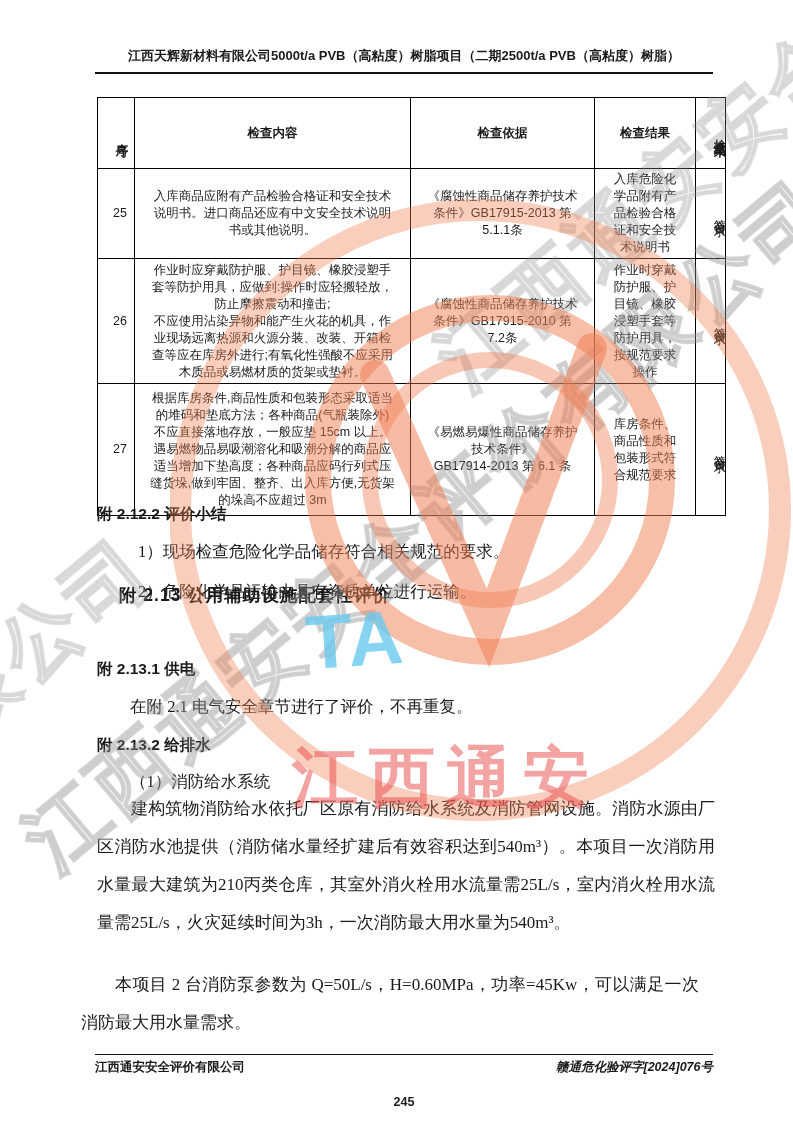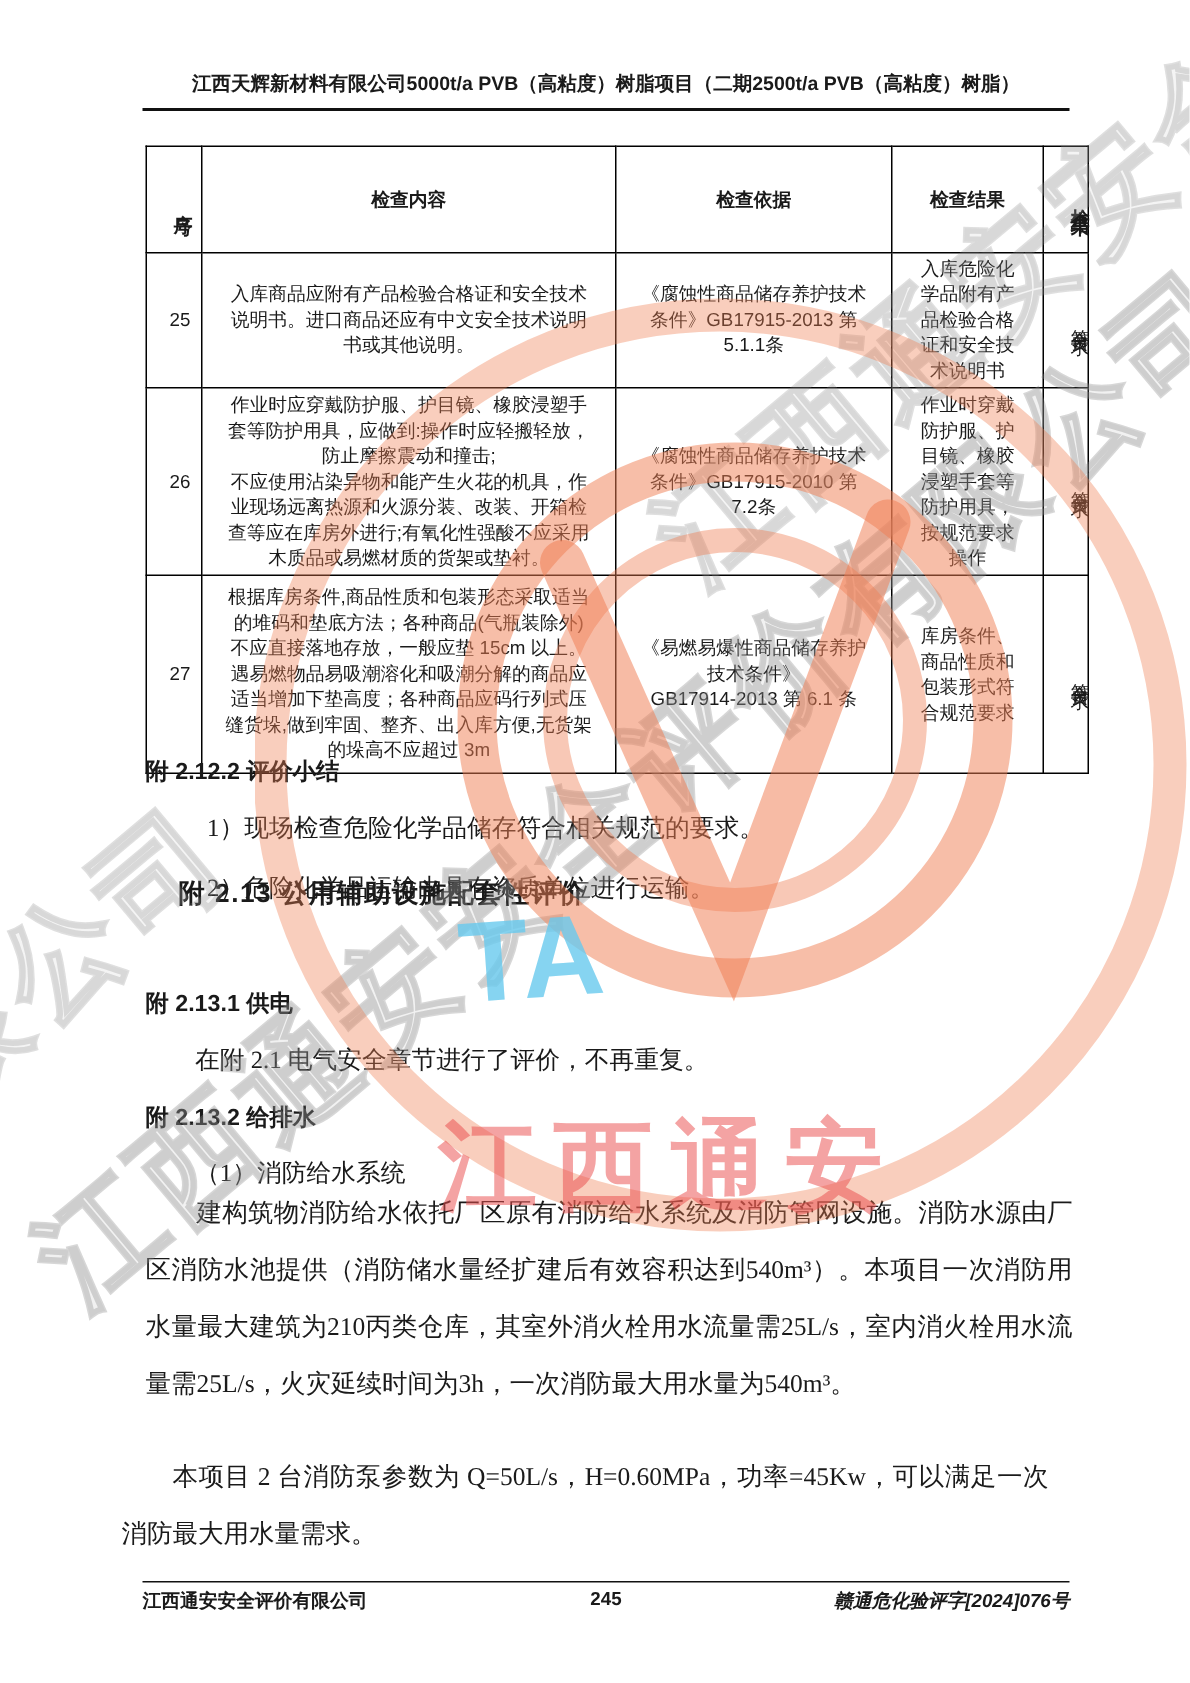--- a/index.html
+++ b/index.html
@@ -63,21 +63,21 @@
   #para2    { left:81px; top:966px; }
 
   
   #doc-footer {
     left:95px; top:1054px; width:618px;
     border-top:1.6px solid #111; padding-top:4px;
     font-family:"Liberation Sans","DejaVu Sans",sans-serif;
     font-weight:bold; font-size:12.5px;
   }
   #doc-footer .f-left  { position:absolute; left:0; }
-  #doc-footer .f-page  { position:absolute; left:0; width:100%; text-align:center; }
+  #doc-footer .f-page  { position:absolute; left:0; width:100%; text-align:center;margin-top:36px; }
   #doc-footer .f-right { position:absolute; right:0;font-style:italic; }
 
   
   #watermark-layer { position:absolute; inset:0; pointer-events:none; }
   .wm-gray {
     position:absolute; white-space:nowrap; font-weight:bold;
     font-family:"Liberation Sans","DejaVu Sans",sans-serif;
     font-size:80px; letter-spacing:5px;
     color:rgba(158,158,158,0.14);
     -webkit-text-stroke:2px rgba(138,138,138,0.34);

